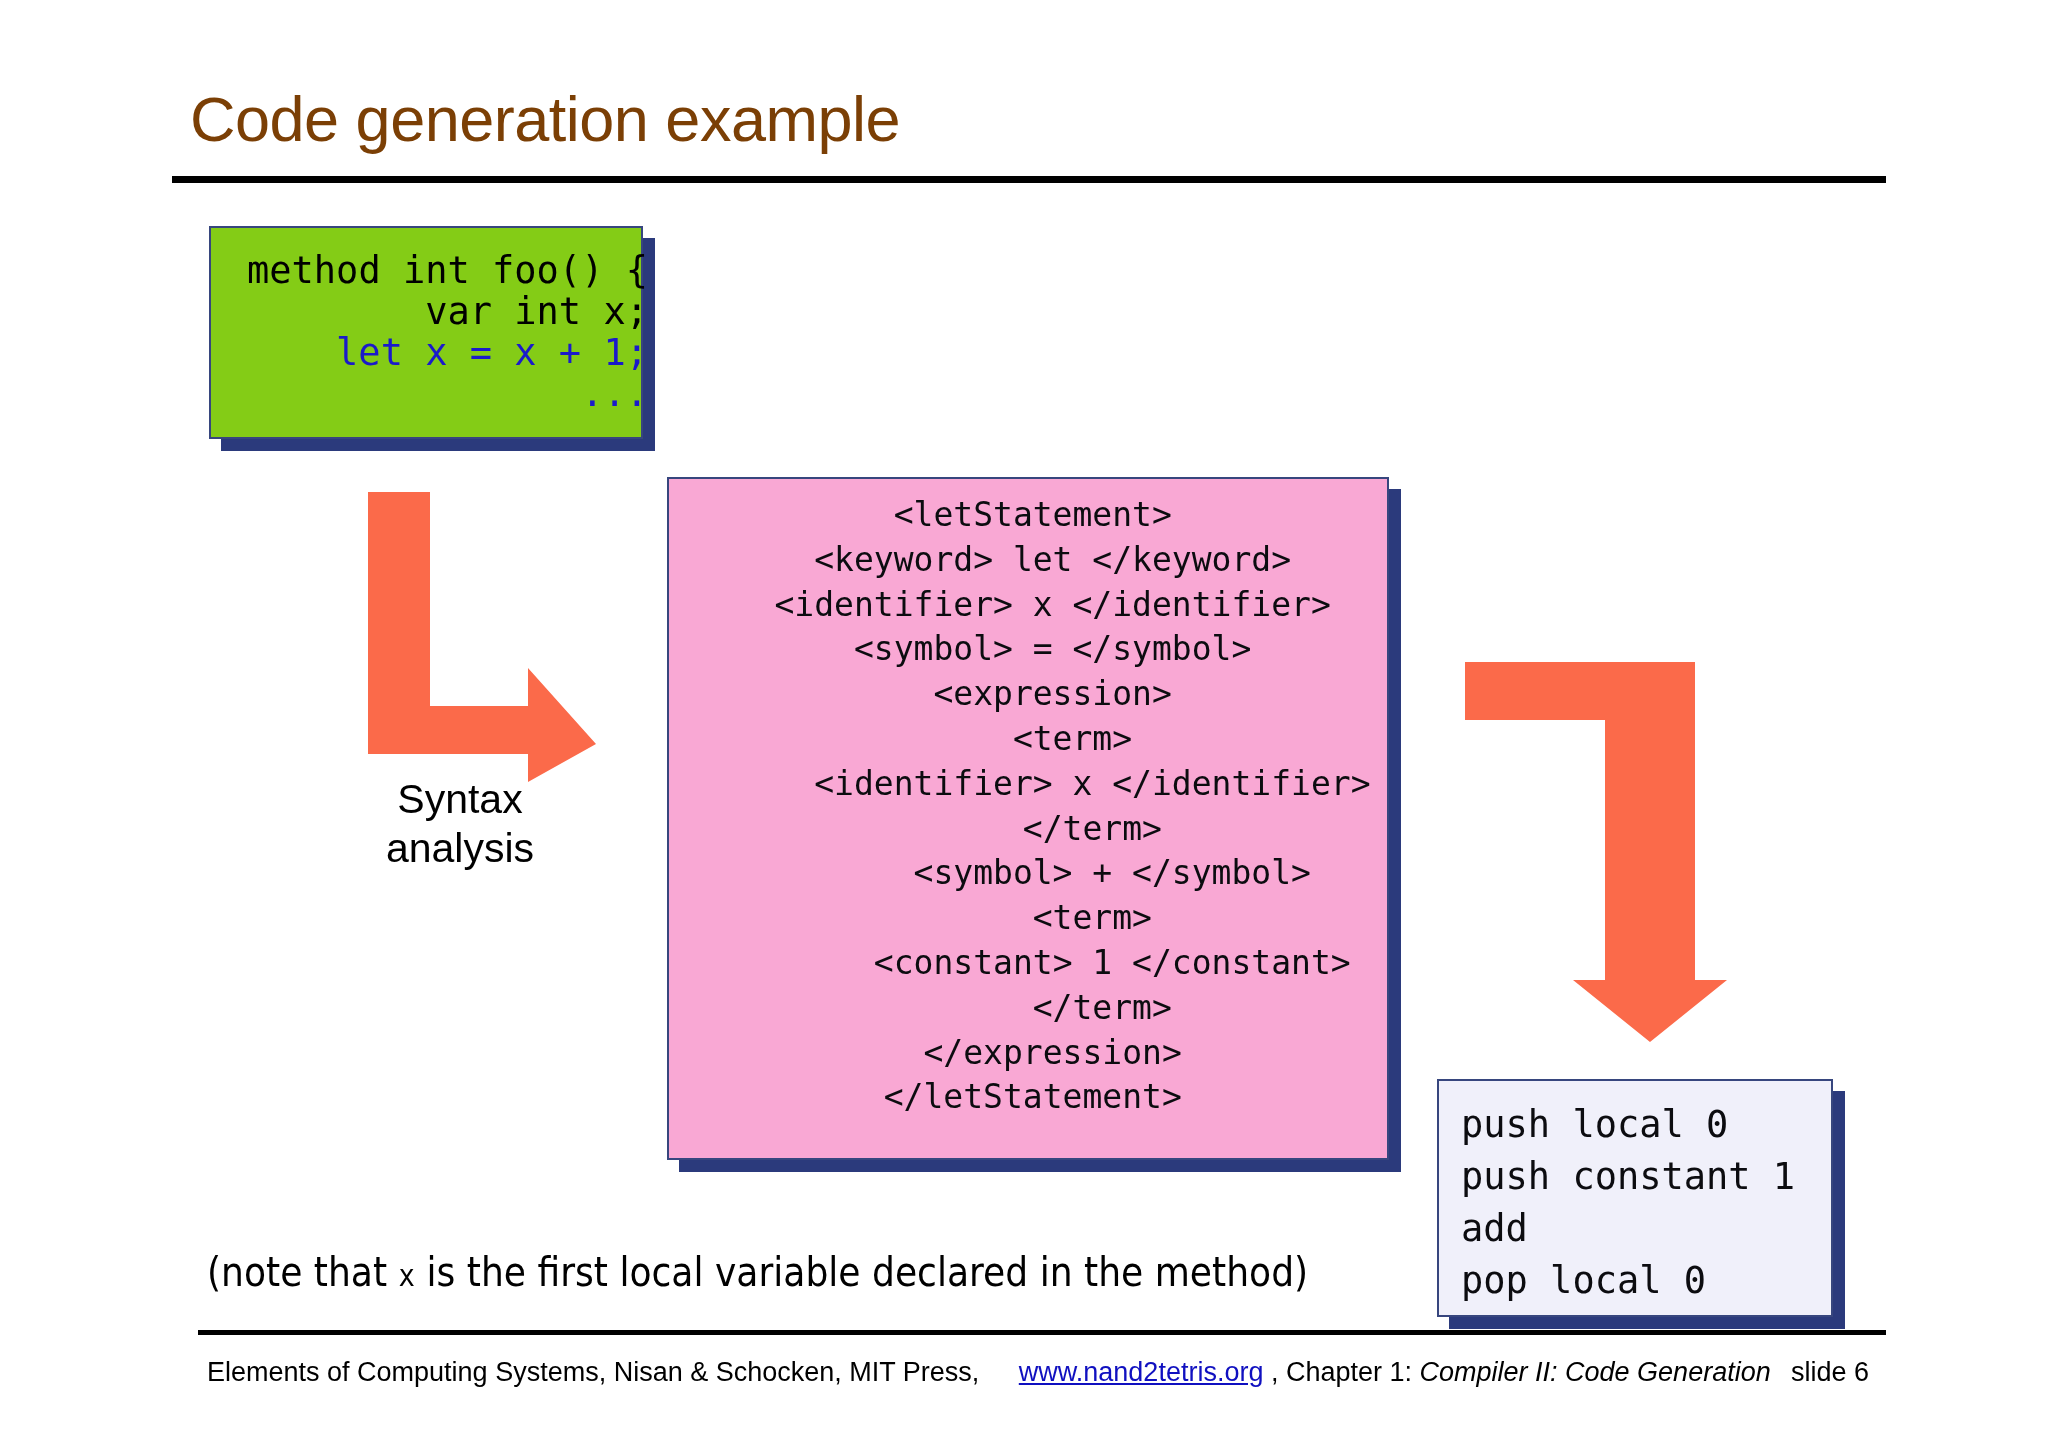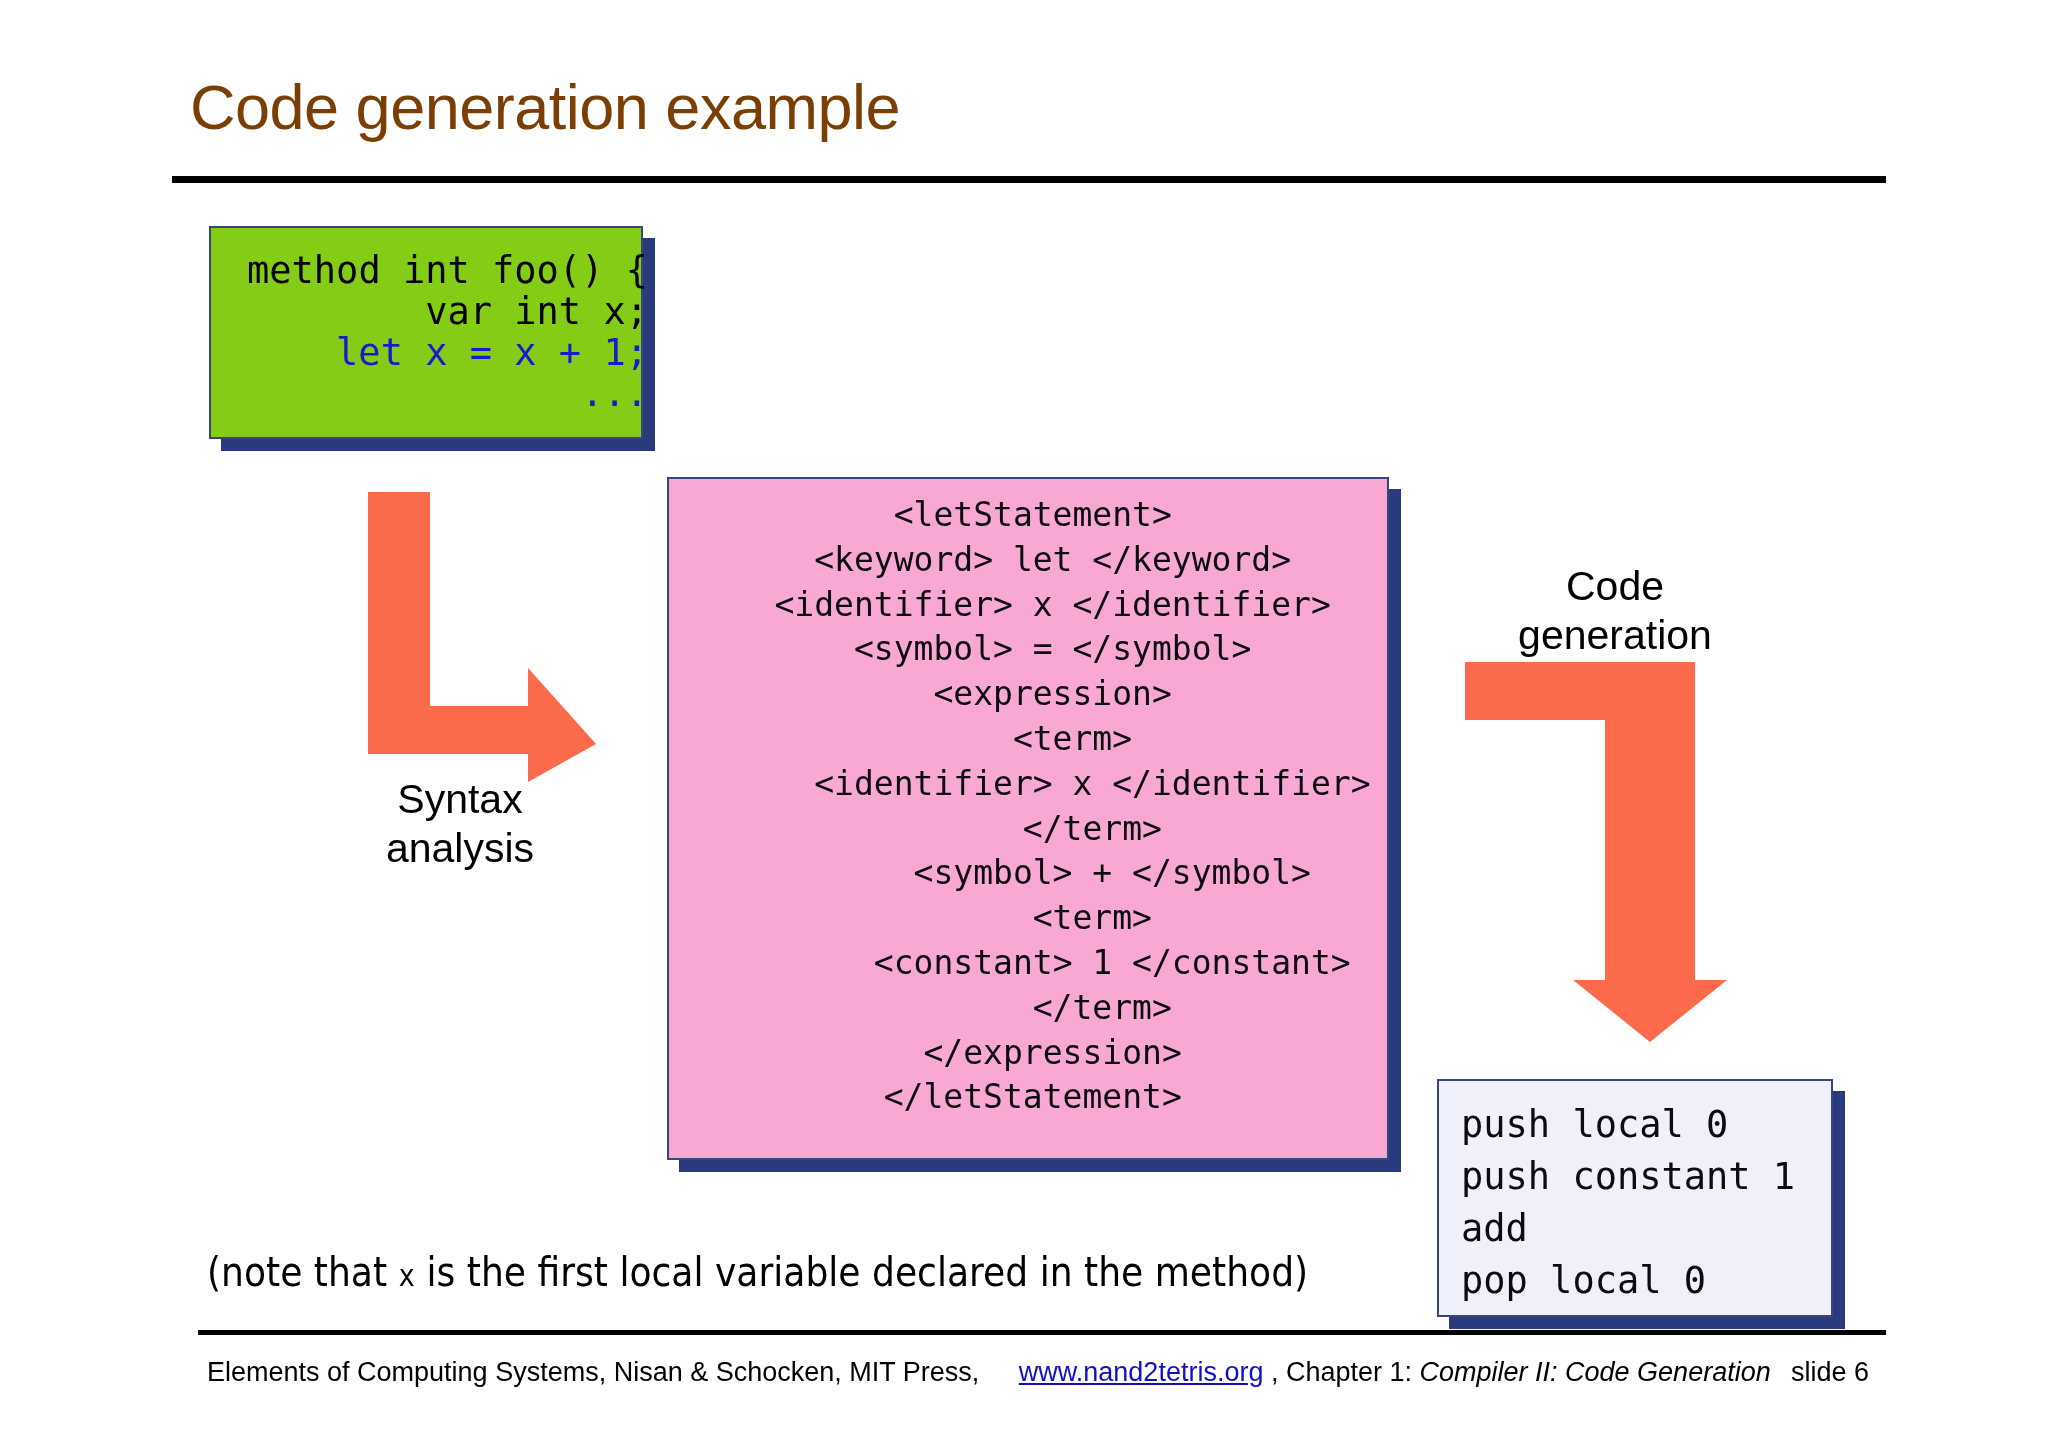--- a/index.html
+++ b/index.html
@@ -16,21 +16,21 @@
     width: 2048px;
     height: 1447px;
     background: #ffffff;
     overflow: hidden;
   }
 
   
   .slide-title {
     position: absolute;
     left: 190px;
-    top: 76px;
+    top: 88px;
     font-family: "Liberation Sans", sans-serif;
     font-size: 63px;
     line-height: 1.0;
     color: #7B3F05;
     white-space: nowrap;
     letter-spacing: -0.5px;
   }
   .title-rule {
     position: absolute;
     left: 172px;
@@ -223,24 +223,20 @@
 <span>      &lt;/term&gt;</span>
 <span>        &lt;symbol&gt; + &lt;/symbol&gt;</span>
 <span>      &lt;term&gt;</span>
 <span>        &lt;constant&gt; 1 &lt;/constant&gt;</span>
 <span>       &lt;/term&gt;</span>
 <span>  &lt;/expression&gt;</span>
 <span>&lt;/letStatement&gt;</span></div>
     </div>
   </div>
 
-  <div class="arrow-label" id="label-codegen">
-    <div>Code</div>
-    <div>generation</div>
-  </div>
   <svg class="arrow-svg" id="arrow-codegen" width="230" height="380" viewBox="0 0 230 380">
     <path d="M 0 0 L 230 0 L 230 318 L 262 318 L 185 380 L 108 318 L 140 318 L 140 58 L 0 58 Z" fill="#FB6A4A"></path>
   </svg>
 
   <div class="boxwrap" id="vm-box-wrap">
     <div class="shadow"></div>
     <div class="box">
       <div class="code"><span>push local 0</span>
 <span>push constant 1</span>
 <span>add</span>

